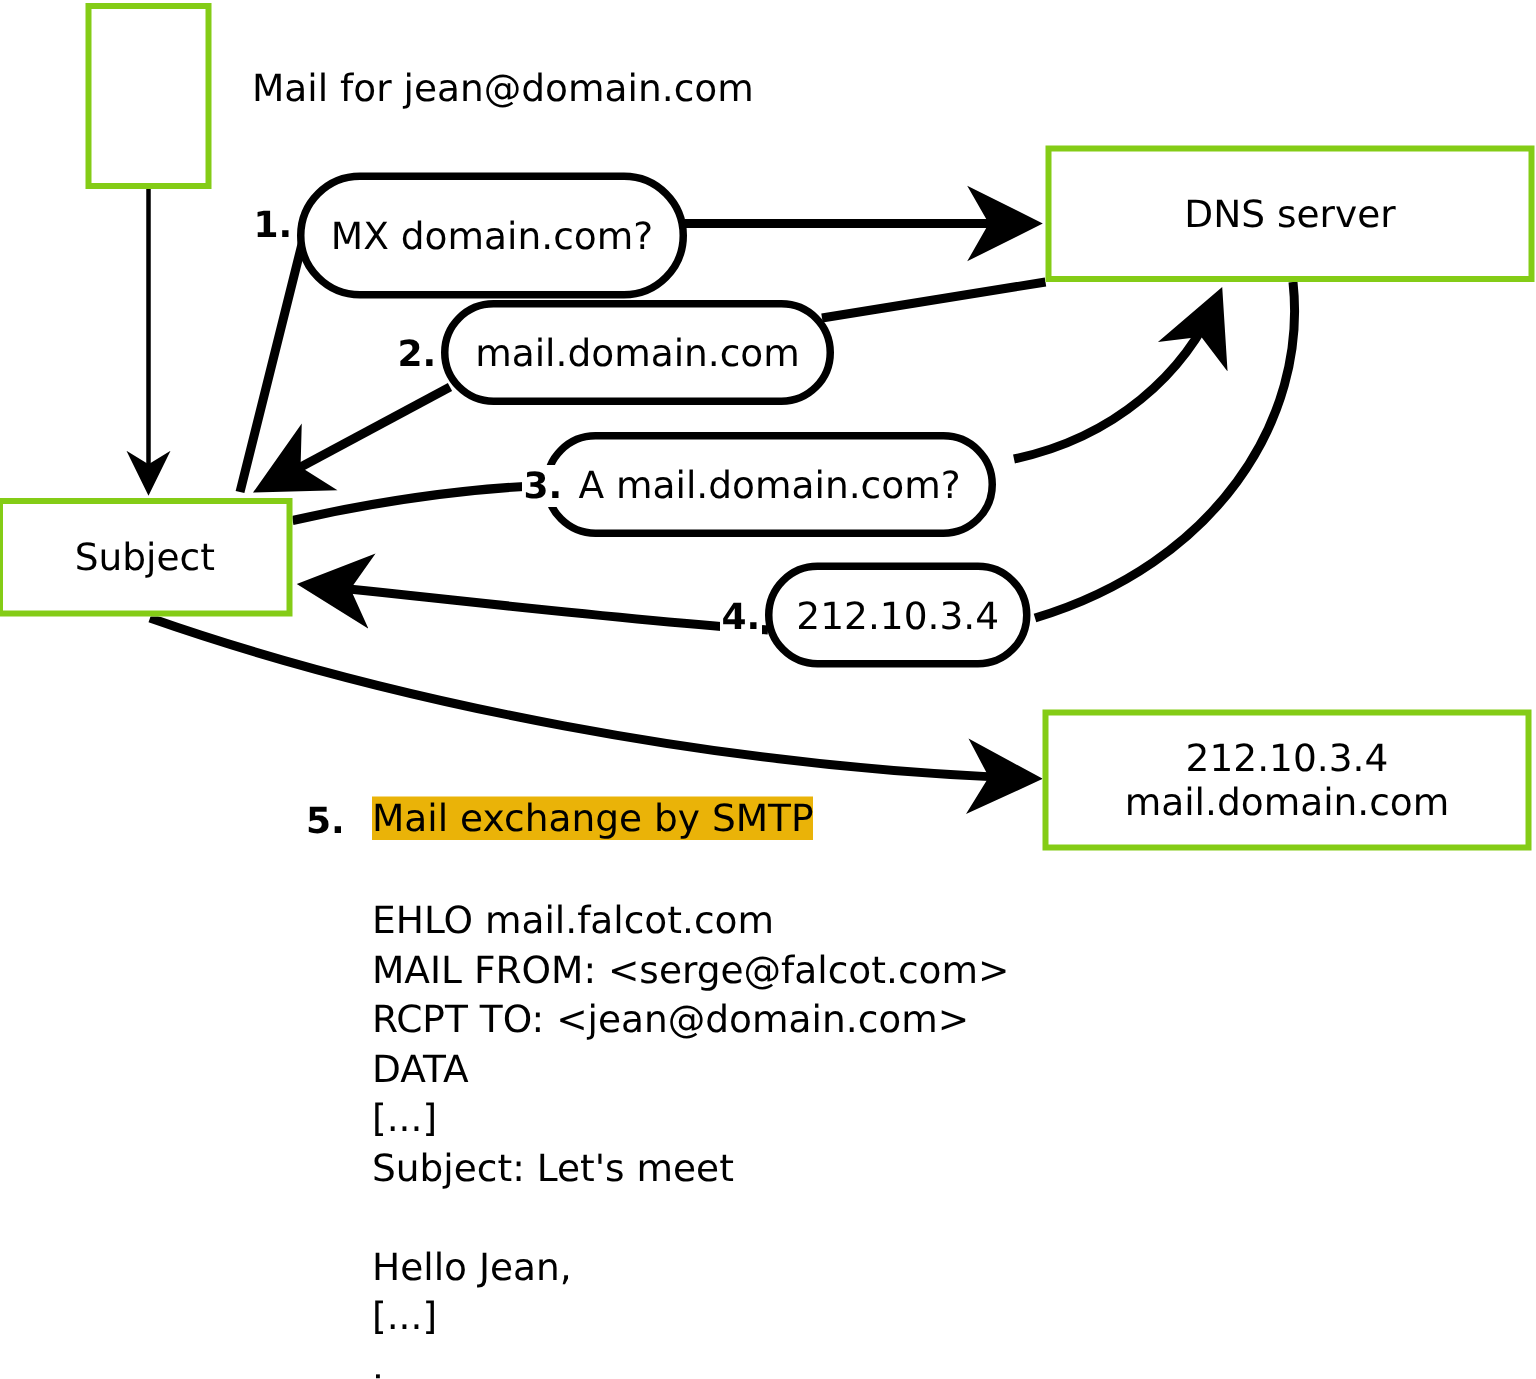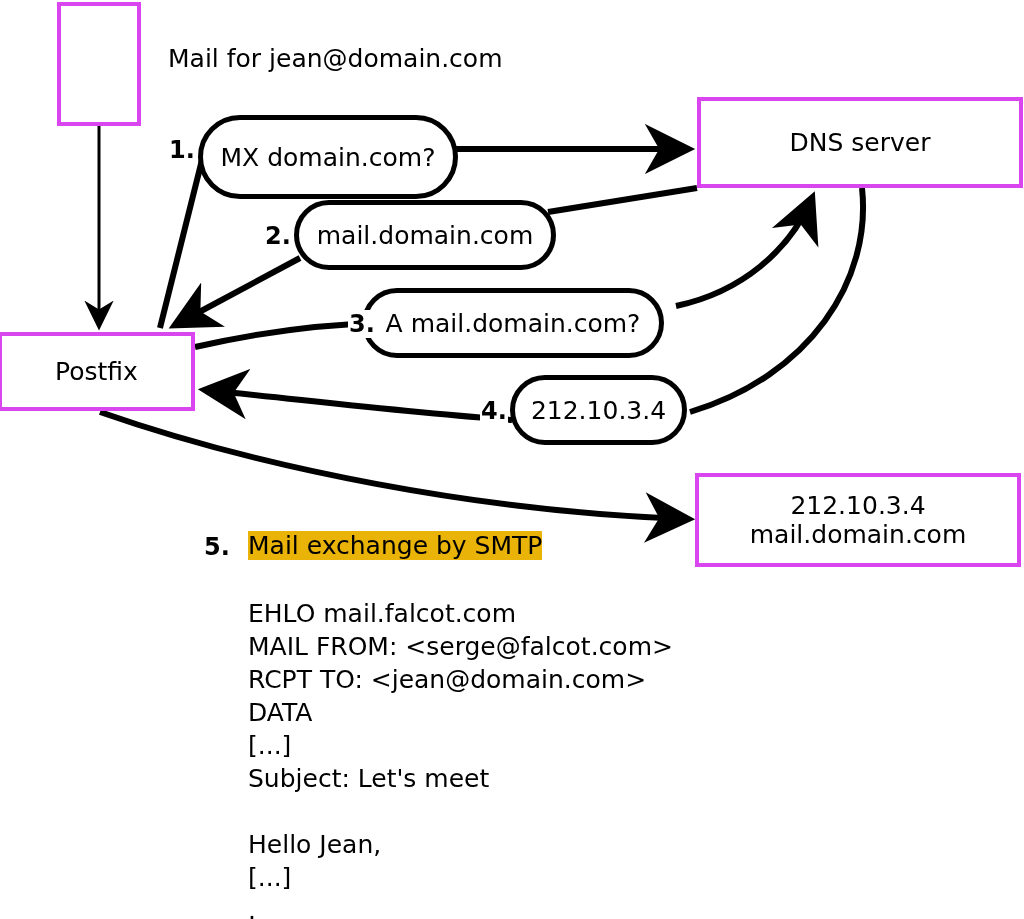--- a/index.html
+++ b/index.html
@@ -23,21 +23,21 @@
     position: absolute;
     left: 0;
     top: 0;
     width: 1024px;
     height: 919px;
     pointer-events: none;
   }
   .node-rect {
     position: absolute;
     box-sizing: border-box;
-    border: 4px solid #d946ef;
+    border: 4px solid #84cc16;
     background: #ffffff;
     display: flex;
     align-items: center;
     justify-content: center;
     text-align: center;
     line-height: 1.18;
     font-size: 25px;
     z-index: 3;
   }
   .capsule {
@@ -122,21 +122,21 @@
     <path d="M 100,412 C 260,468 480,512 688,519" stroke="#000000" stroke-width="6" fill="none" marker-end="url(#arrowhead)"></path>
   </svg>
 
   <div class="node-rect" style="left:57px; top:2px; width:84px; height:124px;">
     <span></span>
   </div>
 
   <div class="plain-text" style="left:168px; top:44px;">Mail for jean@domain.com</div>
 
   <div class="node-rect" style="left:-2px; top:332px; width:197px; height:79px;">
-    <span>Postfix</span>
+    <span>Subject</span>
   </div>
 
   <div class="node-rect" style="left:697px; top:97px; width:326px; height:91px;">
     <span>DNS server</span>
   </div>
 
   <div class="node-rect" style="left:695px; top:473px; width:326px; height:94px; flex-direction:column;">
     <span>212.10.3.4</span>
     <span>mail.domain.com</span>
   </div>

